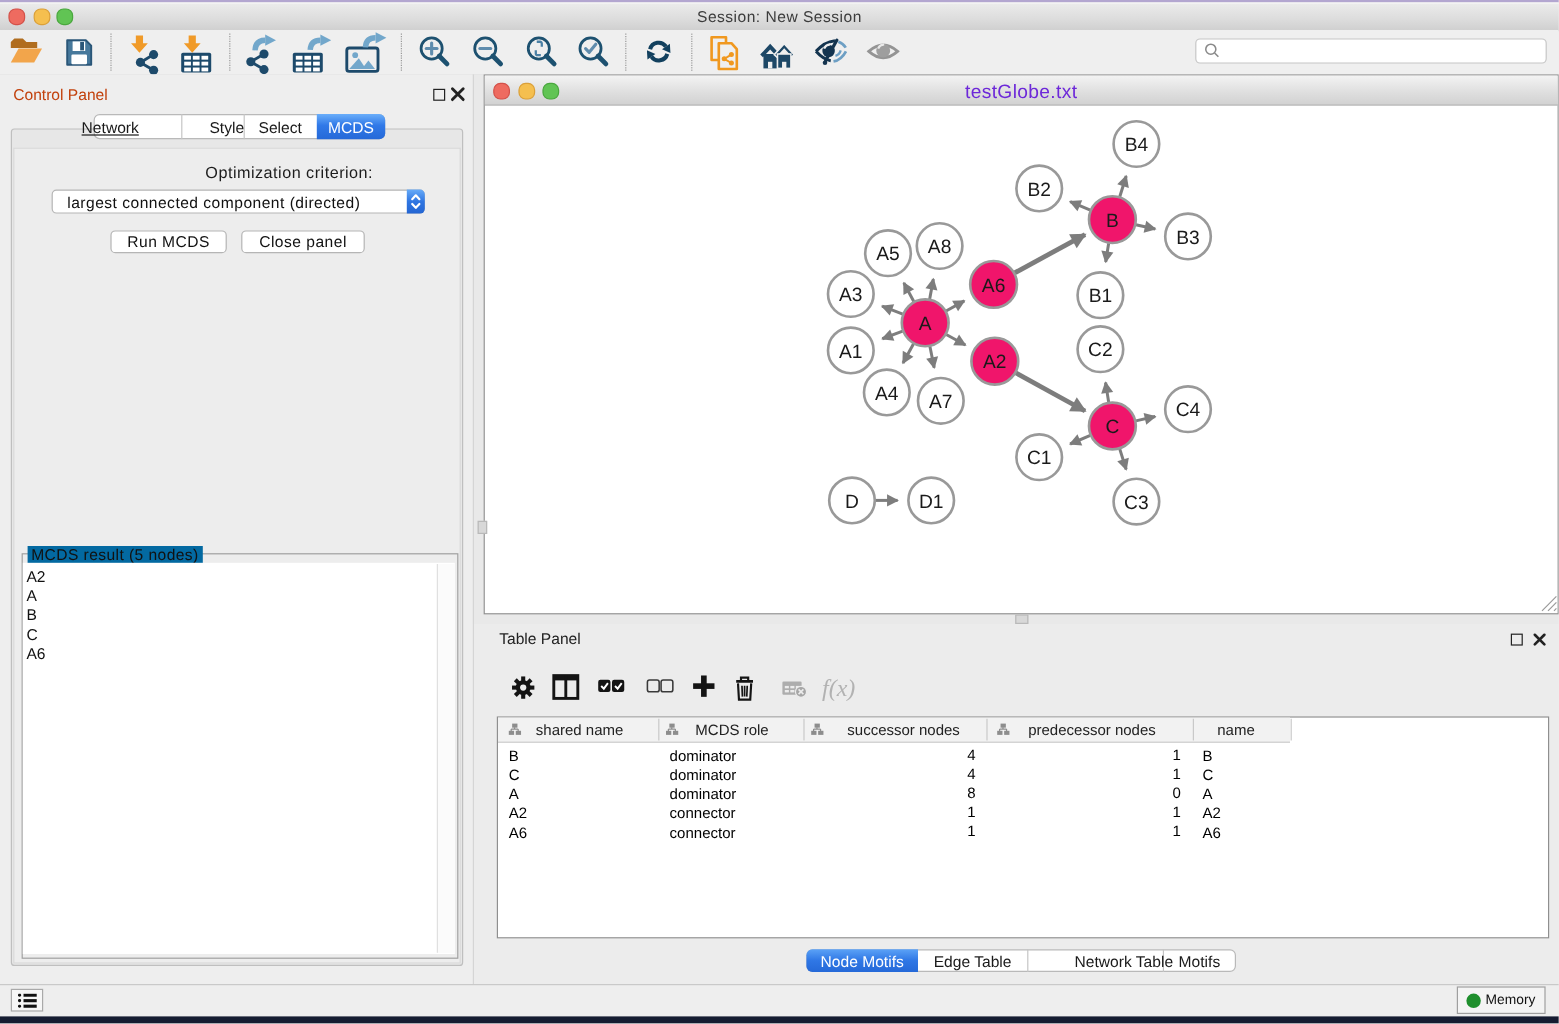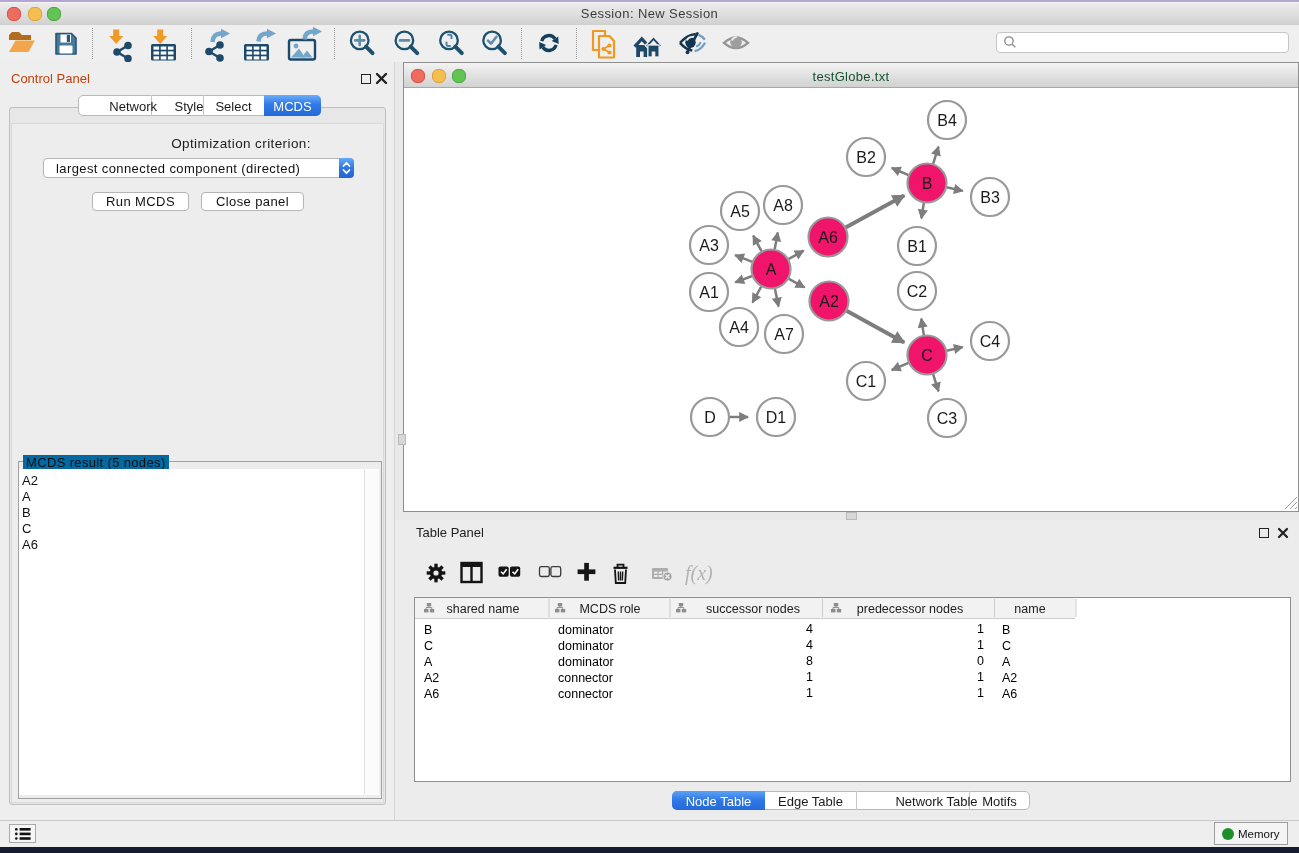--- a/index.html
+++ b/index.html
@@ -202,21 +202,21 @@
     <path d="M2 2 L11 11 M11 2 L2 11" stroke="#222" stroke-width="2.4" stroke-linecap="round"></path>
   </svg>
 
 <div class="abs" style="left:9px;top:107px;width:375px;height:696px;background:#e7e7e7;border:1px solid #bfbfbf;border-radius:3px;"></div>
 <div class="abs" style="left:11px;top:123px;width:371px;height:678px;background:#ededed;border:1px solid #d9d9d9;"></div>
 
 <div class="abs" style="left:78px;top:95px;width:243px;height:21px;background:#fff;border:1px solid #b9b9b9;border-radius:5px;box-sizing:border-box;"></div>
 <div class="abs" style="left:151px;top:95px;width:1px;height:21px;background:#c5c5c5;"></div>
 <div class="abs" style="left:203px;top:95px;width:1px;height:21px;background:#c5c5c5;"></div>
 <div class="abs" style="left:264px;top:95px;width:57px;height:21px;background:linear-gradient(#6aaefa,#3079e8 45%,#2569d8);border-radius:0 5px 5px 0;"></div>
-<div class="abs" style="left:84px;top:99px;width:73px;text-align:right;font-size:13px;color:#1a1a1a;">Network</div>
+<div class="abs" style="left:68px;top:99px;width:73px;text-align:left;font-size:13px;color:#1a1a1a;text-decoration:underline;">Network</div>
 <div class="abs" style="left:151px;top:99px;width:52px;text-align:center;font-size:13px;color:#1a1a1a;margin-left:12px;">Style</div>
 <div class="abs" style="left:203px;top:99px;width:61px;text-align:center;font-size:13px;color:#1a1a1a;">Select</div>
 <div class="abs" style="left:264px;top:99px;width:57px;text-align:center;font-size:13px;color:#fff;">MCDS</div>
 
 <div class="abs" style="left:0;top:136px;width:394px;text-align:center;font-size:13.5px;letter-spacing:0.4px;color:#1c1c1c;padding-left:44px;">Optimization criterion:</div>
 <div class="abs" style="left:43px;top:158px;width:311px;height:20px;background:#fff;border:1px solid #b5b5b5;border-radius:4px;box-sizing:border-box;"></div>
 <div class="abs" style="left:56px;top:161px;font-size:13px;letter-spacing:0.4px;color:#111;">largest connected component (directed)</div>
 <div class="abs" style="left:339px;top:158px;width:15px;height:20px;background:linear-gradient(#66aaf8,#2f76e2 50%,#2465d2);border-radius:0 4px 4px 0;"></div>
 <svg class="abs" style="left:340px;top:160px;" width="13" height="16" viewBox="0 0 13 16">
     <path d="M3.5 6 L6.5 2.8 L9.5 6" fill="none" stroke="#fff" stroke-width="1.8" stroke-linecap="round" stroke-linejoin="round"></path>
@@ -232,21 +232,21 @@
 <div class="abs" style="left:22px;top:473px;font-size:13px;color:#111;line-height:16px;">A2<br>A<br>B<br>C<br>A6</div>
 
 <div class="abs" style="left:394px;top:62px;width:905px;height:458px;background:#e9e9e9;"></div>
 <div class="abs" style="left:394px;top:62px;width:1px;height:758px;background:#d5d5d5;"></div>
 
 <div class="abs" style="left:403px;top:62px;width:896px;height:450px;background:#fff;border:1px solid #8f8f8f;box-sizing:border-box;"></div>
 <div class="abs" style="left:404px;top:63px;width:894px;height:25px;background:linear-gradient(#f3f3f3,#dedede 60%,#d2d2d2);border-bottom:1px solid #a8a8a8;box-sizing:border-box;"></div>
 <div class="abs" style="left:411px;top:69px;width:12px;height:12px;border-radius:6px;background:#ee6b60;border:0.5px solid #d35149;"></div>
 <div class="abs" style="left:431.5px;top:69px;width:12px;height:12px;border-radius:6px;background:#f5bf4f;border:0.5px solid #dba039;"></div>
 <div class="abs" style="left:451.5px;top:69px;width:12px;height:12px;border-radius:6px;background:#61c454;border:0.5px solid #4aa73e;"></div>
-<div class="abs" style="left:404px;top:69px;width:894px;text-align:center;font-size:13px;letter-spacing:0.3px;color:#14532d;">testGlobe.txt</div>
+<div class="abs" style="left:404px;top:69px;width:894px;text-align:center;font-size:16px;letter-spacing:0.3px;color:#6d28d9;">testGlobe.txt</div>
 
 <svg id="graph" class="abs" style="left:403px;top:88px;" width="895" height="422" viewBox="0 0 895 422">
 <defs>
 <marker id="ah" viewBox="0 0 10 10" refX="8.5" refY="5" markerWidth="4.4" markerHeight="4.4" orient="auto-start-reverse">
         <path d="M0.5 0.4 L9.5 5 L0.5 9.6 z" fill="#7d7d7d"></path>
       </marker>
 <marker id="ah2" viewBox="0 0 10 10" refX="8.5" refY="5" markerWidth="3.6" markerHeight="3.6" orient="auto-start-reverse">
         <path d="M0.5 0.4 L9.5 5 L0.5 9.6 z" fill="#7d7d7d"></path>
       </marker>
 </defs>
@@ -477,21 +477,21 @@
       <text x="399" y="100" text-anchor="end">1</text>
       <text x="570" y="100" text-anchor="end">1</text>
       <text x="588" y="101">A6</text>
 </g>
 </svg>
 
 <div class="abs" style="left:672px;top:791px;width:358px;height:19px;background:#fff;border:1px solid #b9b9b9;border-radius:5px;box-sizing:border-box;"></div>
 <div class="abs" style="left:672px;top:791px;width:93px;height:19px;background:linear-gradient(#5ba2f7,#2f77e5 50%,#2569d8);border-radius:5px 0 0 5px;"></div>
 <div class="abs" style="left:856px;top:791px;width:1px;height:19px;background:#c5c5c5;"></div>
 <div class="abs" style="left:969px;top:791px;width:1px;height:19px;background:#c5c5c5;"></div>
-<div class="abs" style="left:672px;top:794px;width:93px;text-align:center;font-size:13px;color:#fff;">Node Table</div>
+<div class="abs" style="left:672px;top:794px;width:93px;text-align:center;font-size:13px;color:#fff;">Node Motifs</div>
 <div class="abs" style="left:765px;top:794px;width:91px;text-align:center;font-size:13px;color:#1a1a1a;">Edge Table</div>
 <div class="abs" style="left:856px;top:794px;width:113px;text-align:center;font-size:13px;color:#1a1a1a;padding-left:24px;">Network Table</div>
 <div class="abs" style="left:969px;top:794px;width:61px;text-align:center;font-size:13px;color:#1a1a1a;">Motifs</div>
 
 <div class="abs" style="left:0;top:820px;width:1299px;height:27px;background:#eeeeee;border-top:1px solid #c9c9c9;"></div>
 <div class="abs" style="left:9px;top:824px;width:27px;height:19px;background:#f6f6f6;border:1px solid #a9a9a9;box-sizing:border-box;"></div>
 <svg class="abs" style="left:15px;top:828px;" width="16" height="12" viewBox="0 0 16 12">
     <g fill="#111">
       <rect x="0" y="0" width="2.6" height="2.6" rx="1.2"></rect>
       <rect x="0" y="4.6" width="2.6" height="2.6" rx="1.2"></rect>

